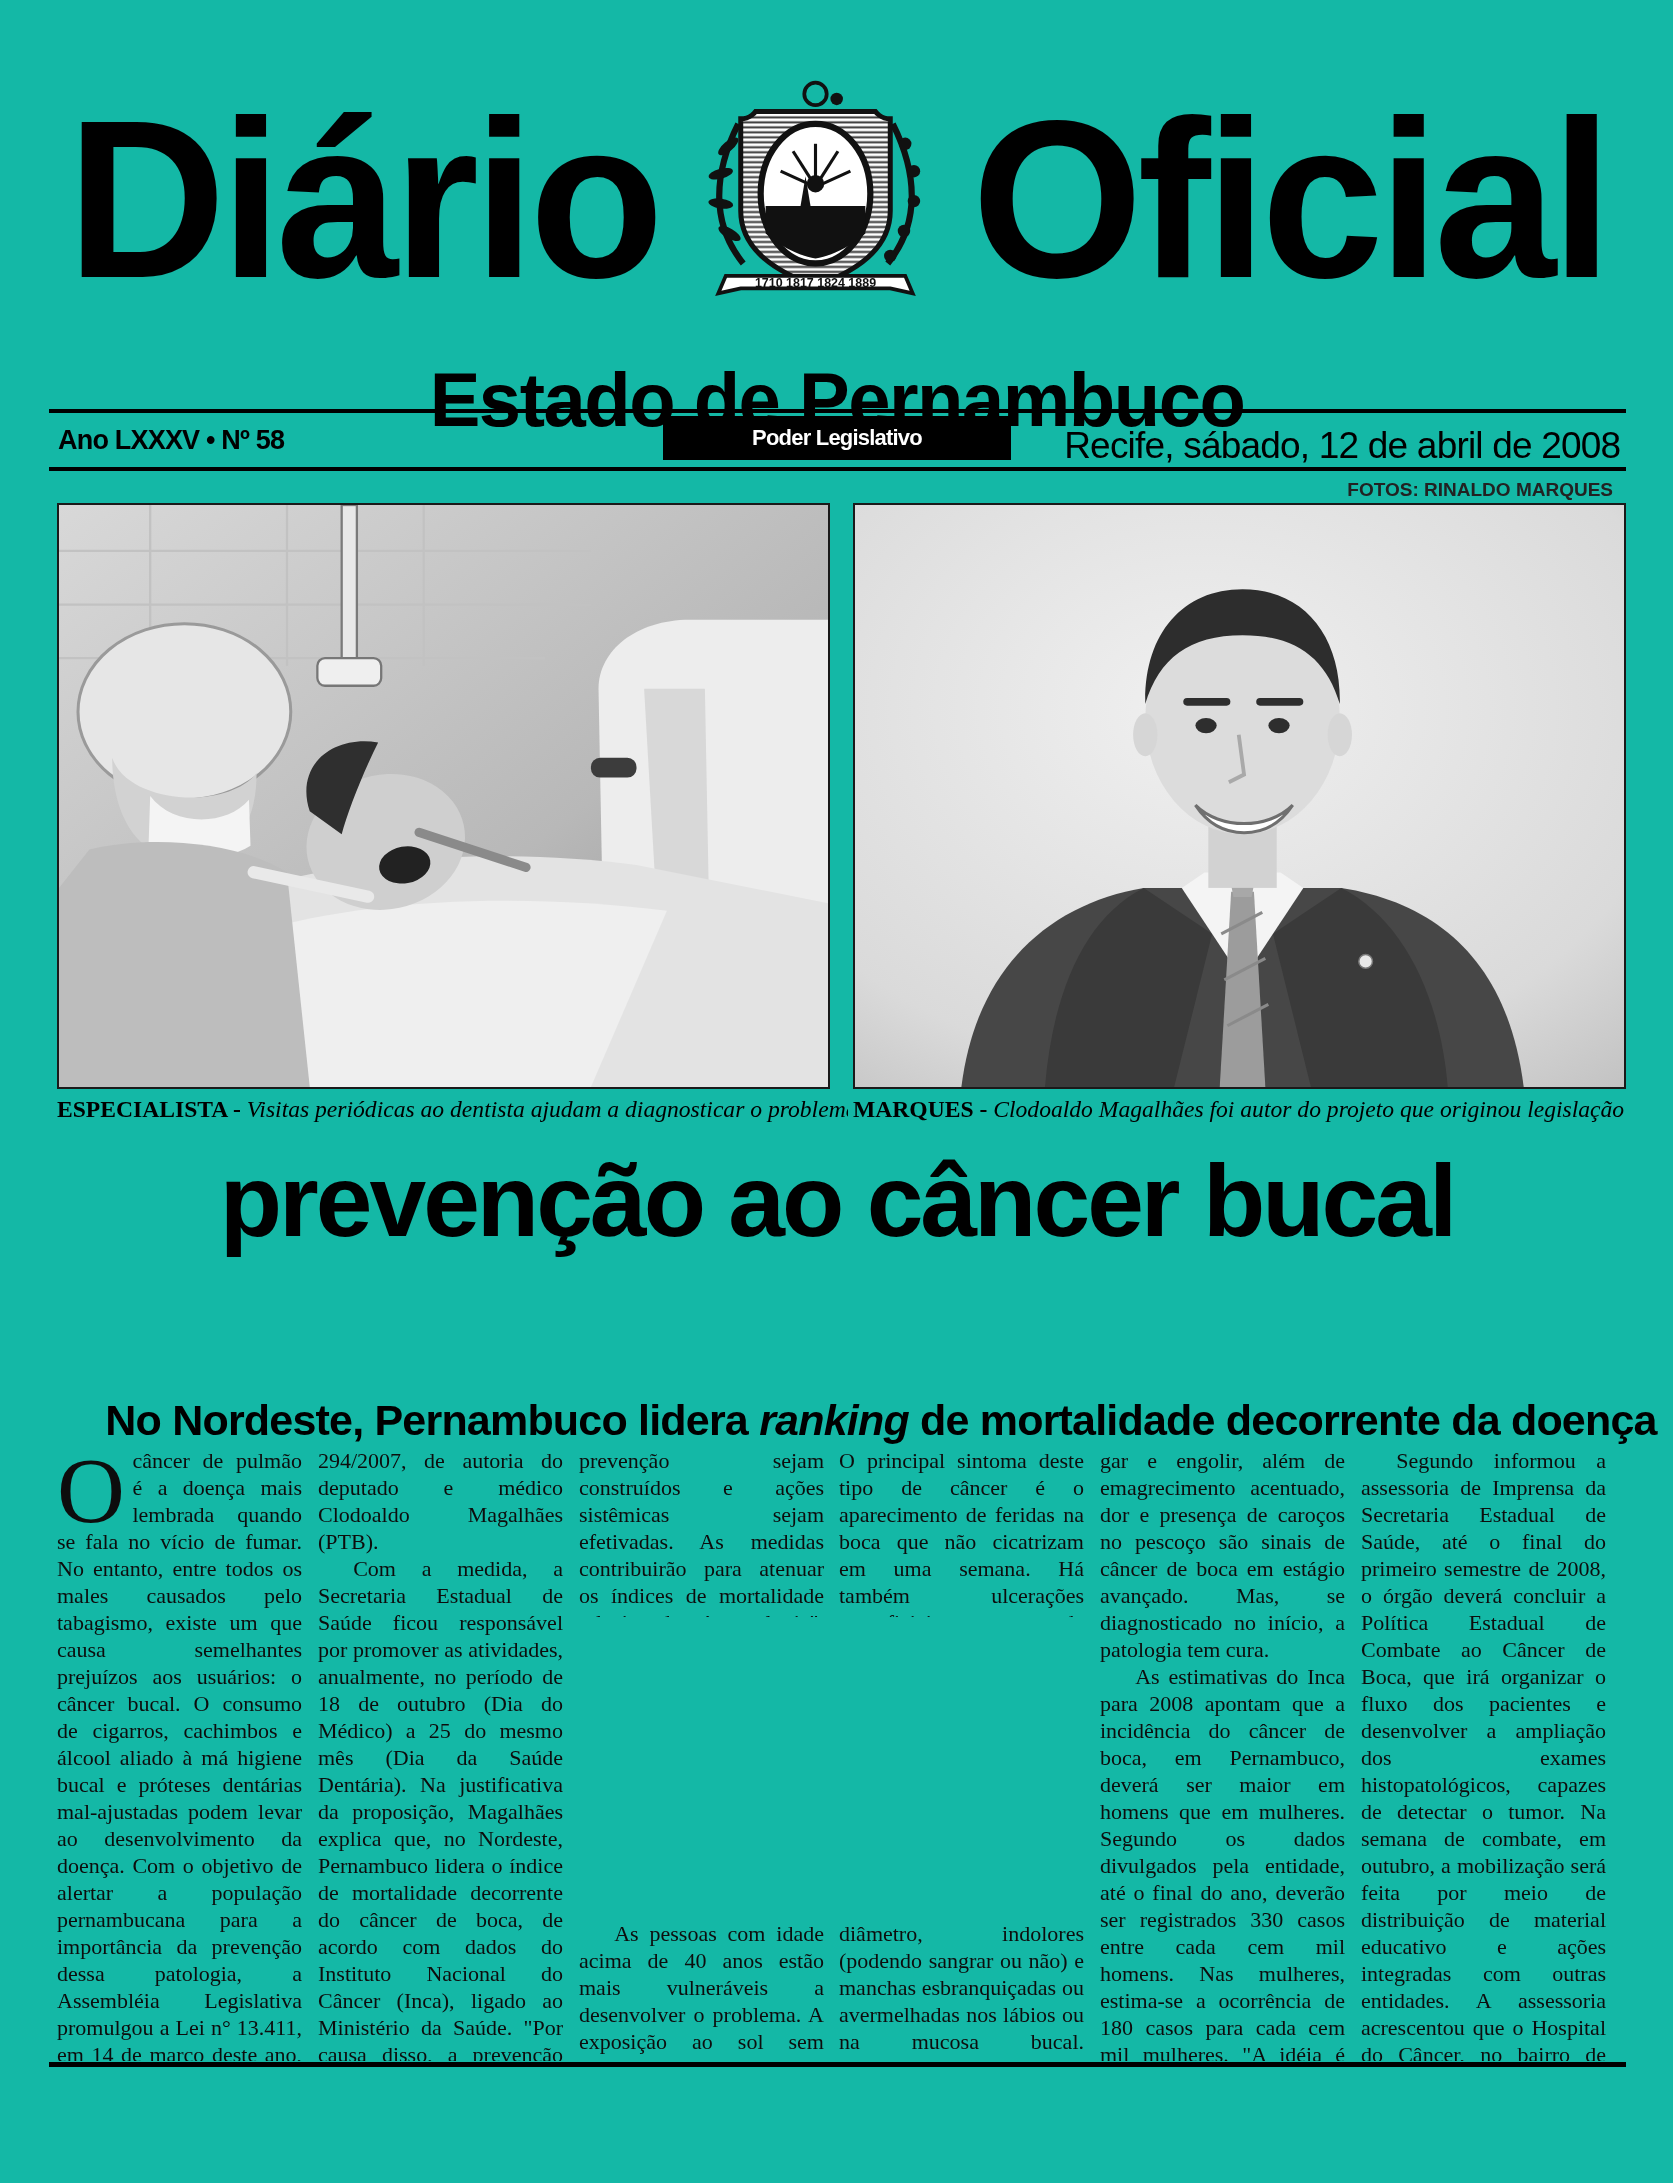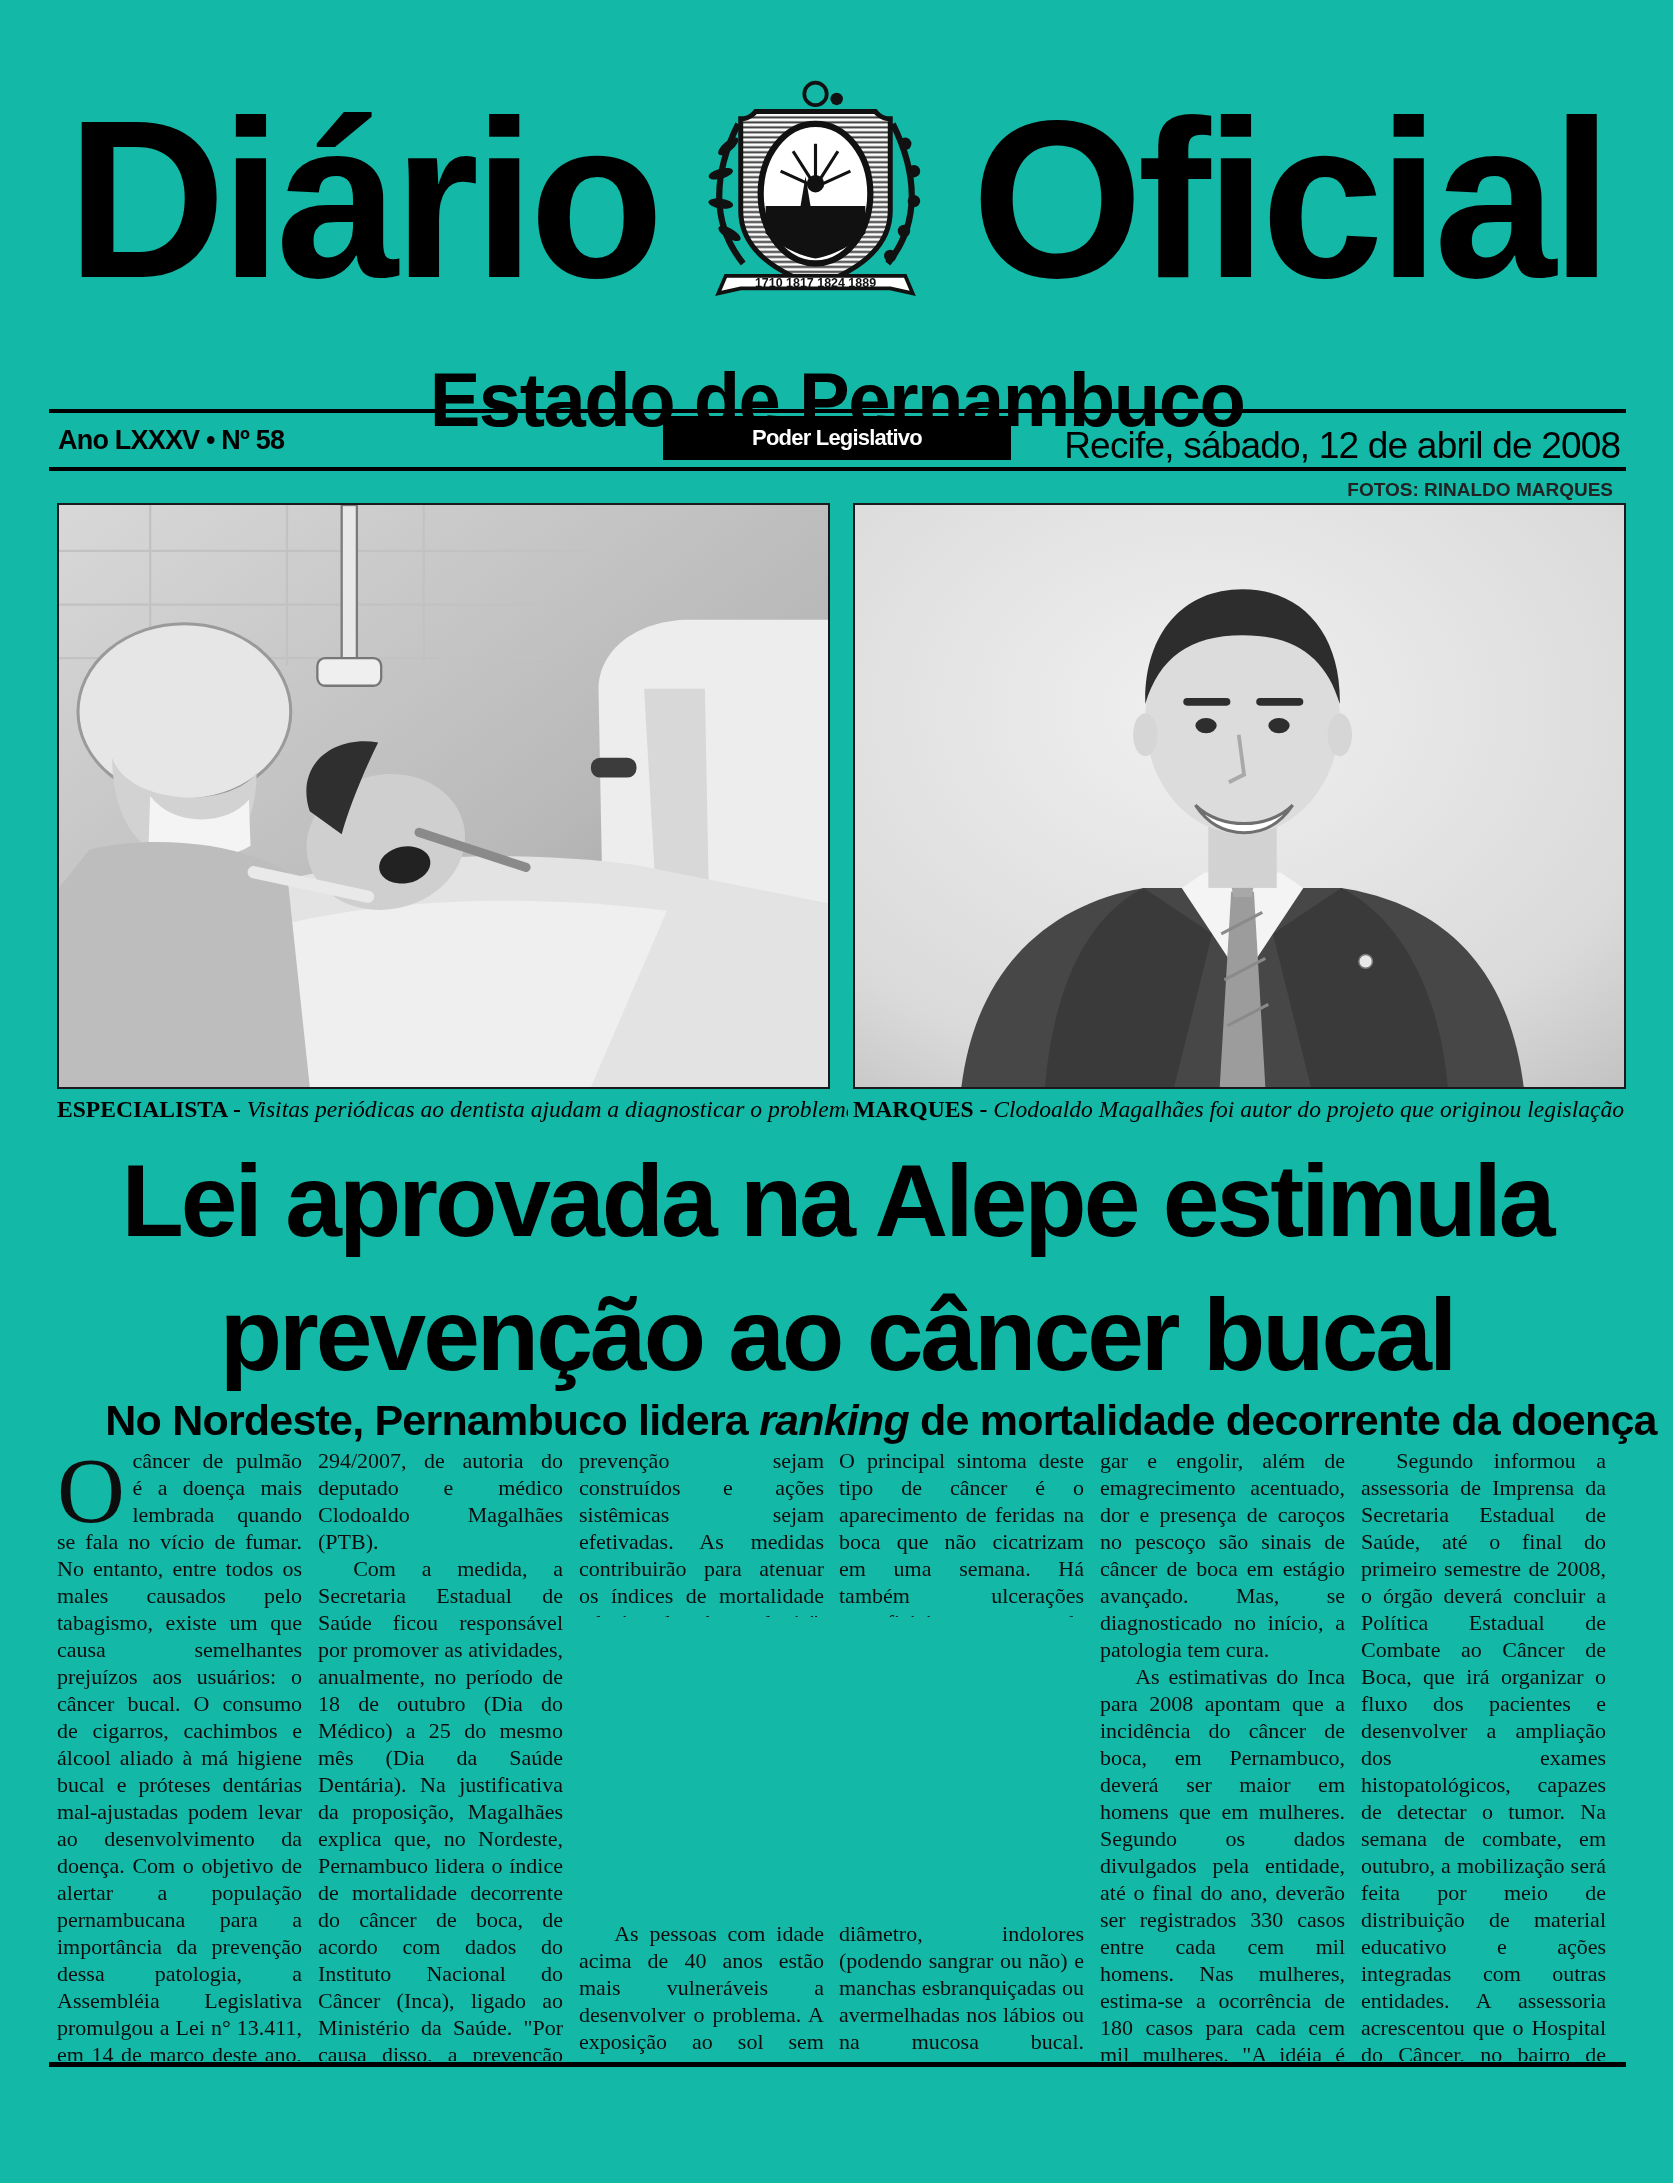--- a/index.html
+++ b/index.html
@@ -228,21 +228,20 @@
   </div>
 
   <div class="caption caption-left">
     <b>ESPECIALISTA - </b><i>Visitas periódicas ao dentista  ajudam a diagnosticar o problema</i>
   </div>
   <div class="caption caption-right">
     <b>MARQUES - </b><i>Clodoaldo Magalhães foi autor do projeto que originou legislação</i>
   </div>
 
   <div class="headline">
-    <div>Lei aprovada na Alepe estimula</div>
     <div>prevenção ao câncer bucal</div>
   </div>
   <div class="subheadline">
     <span>No Nordeste, Pernambuco lidera </span><i>ranking</i><span> de mortalidade decorrente da doença</span>
   </div>
 
   <div class="col c1">
     <p><span class="dropcap">O</span><span>câncer de pulmão é a doença mais lembrada quando se fala no vício de fumar. No entanto, entre todos os males causados pelo tabagismo, existe um que causa semelhantes prejuízos aos usuários: o câncer bucal. O consumo de cigarros, cachimbos e álcool aliado à má higiene bucal e próteses dentárias mal-ajustadas podem levar ao desenvolvimento da doença. Com o objetivo de alertar a população pernambucana para a importância da prevenção dessa patologia, a Assembléia Legislativa promulgou a Lei n° 13.411, em 14 de março deste ano, instituindo a Semana Estadual de Combate ao Câncer de Boca. A iniciativa foi originada por meio do Projeto de Lei n°</span></p>
   </div>
 

